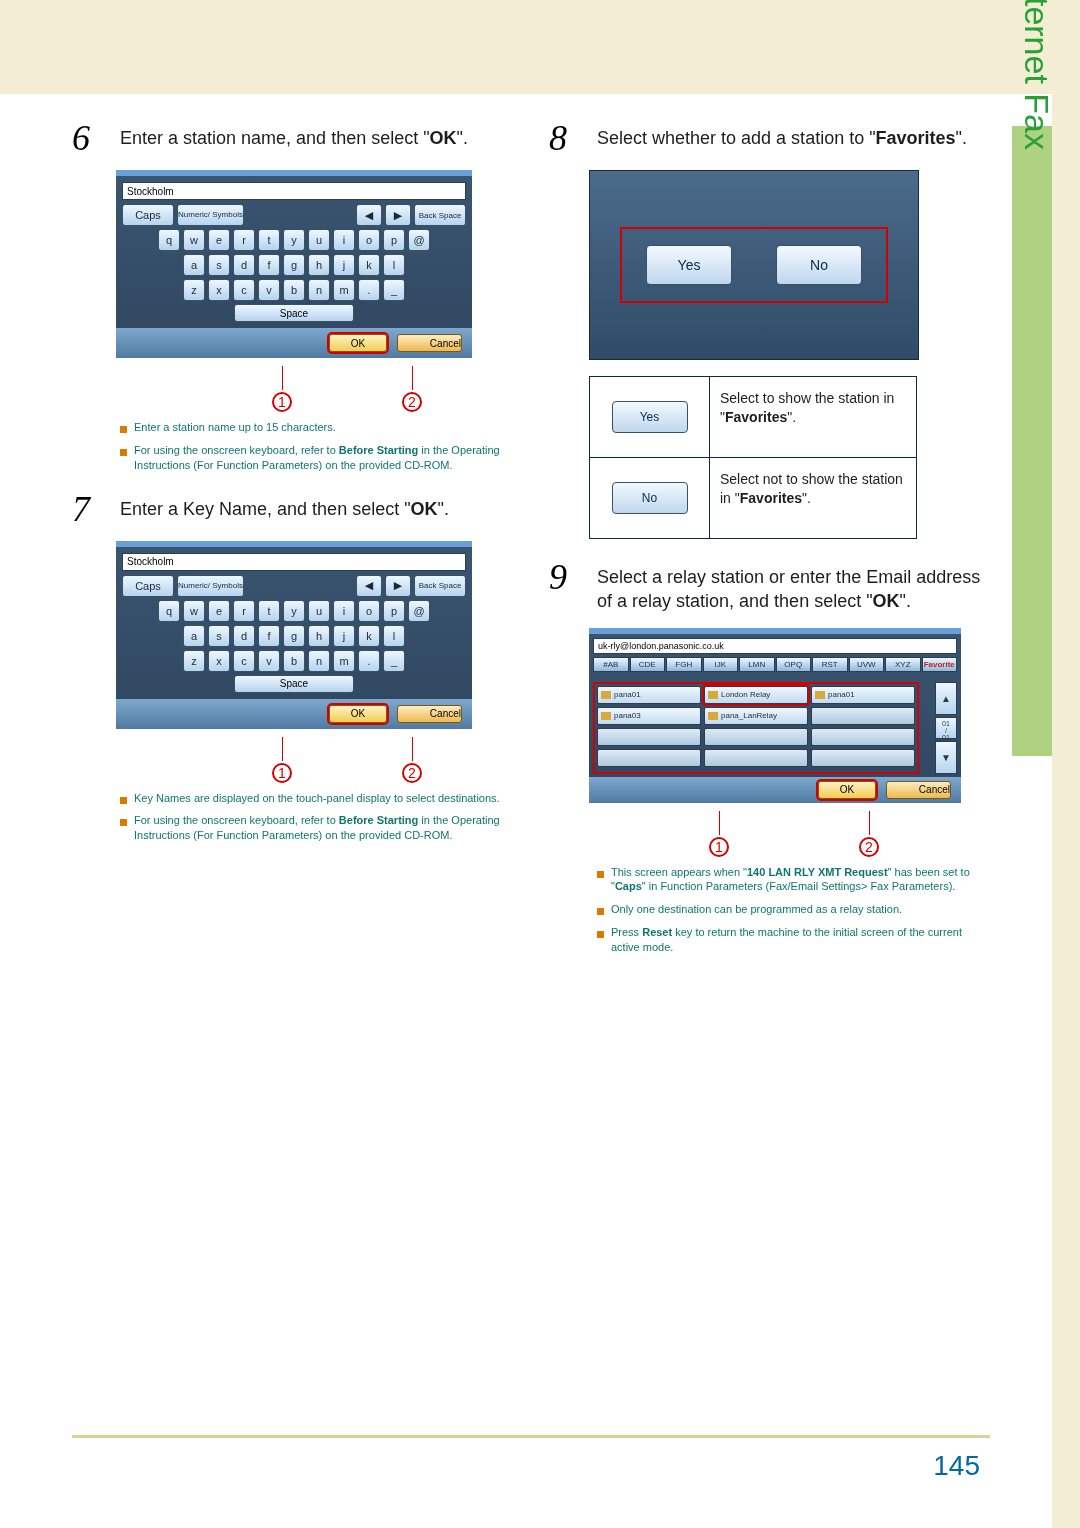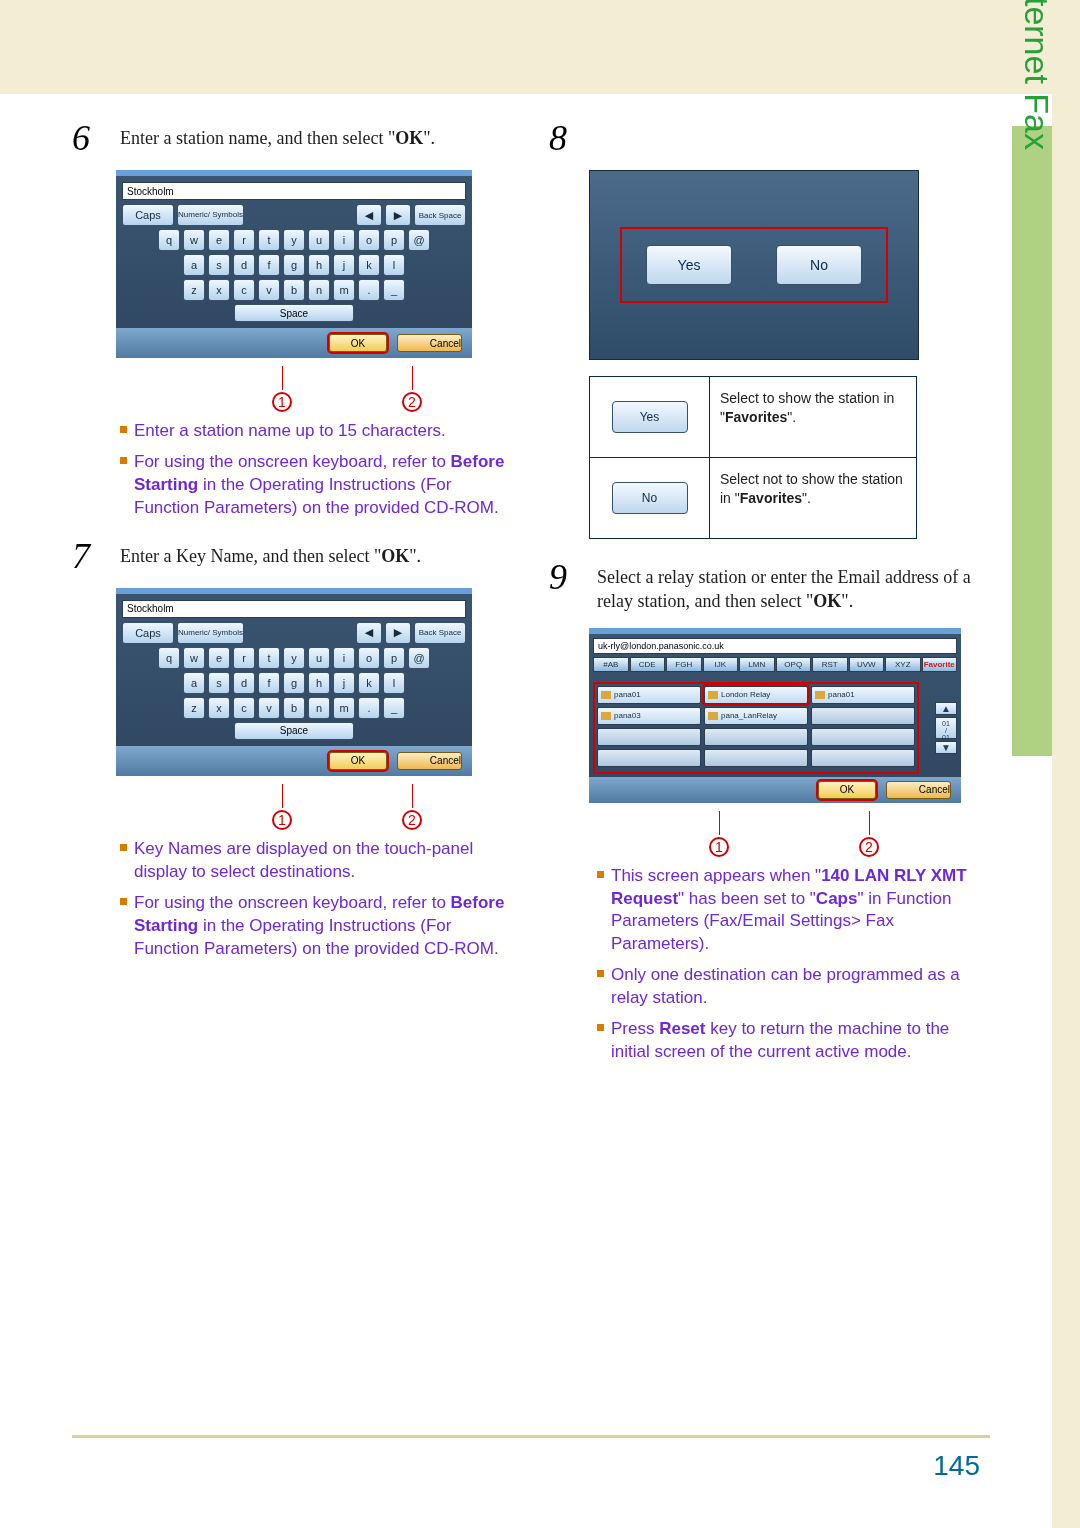--- a/index.html
+++ b/index.html
@@ -30,23 +30,23 @@
     position:absolute; top:120px; left:72px; right:90px;
     display:flex; gap:36px;
   }
   .col { flex:1; }
   .step { display:flex; gap:14px; margin-bottom:14px; }
   .step-num {
     font-family: Georgia, "Times New Roman", serif;
     font-size:36px; font-style:italic; line-height:1;
     width:34px; flex-shrink:0;
   }
-  .step-text { font-size:18px; color:#1d1d1d; line-height:1.35; padding-top:6px;font-family:Liberation Serif, serif; }
+  .step-text { font-size:18px; color:#1d1d1d; line-height:1.35; padding-top:6px; }
   ul.bullets { list-style:none; margin:8px 0 18px 48px; }
-  ul.bullets li { font-size:17px; color:#6d28d9; margin-bottom:8px; padding-left:14px; position:relative; line-height:1.35; }
+  ul.bullets li { font-size:11px; color:#0f766e; margin-bottom:8px; padding-left:14px; position:relative; line-height:1.35; }
   ul.bullets li::before {
     content:""; width:7px; height:7px; background:#d97b00;
     position:absolute; left:0; top:6px;
   }
   .bold { font-weight:bold; }
 
   
   .kbd-panel {
     margin:10px 0 8px 44px; width:356px;
     border-top:6px solid #6aa0da;
@@ -117,21 +117,21 @@
     width:372px; margin:10px 0 8px 40px;
     border-top:6px solid #6aa0da;
     background:linear-gradient(#3a5570,#2f4660);
     padding:4px;
   }
   .relay-input { background:#fff; border:1px solid #2b3d4f; font-size:9px; padding:2px 4px; margin-bottom:3px; }
   .relay-tabs { display:flex; gap:1px; margin-bottom:10px; }
   .rtab { background:linear-gradient(#eef7ff,#8db8dd); border:1px solid #2b3d4f; font-size:8px;
     flex:1; text-align:center; padding:2px 0; color:#1a2a3a; }
   .rtab.fav { color:#c62020; font-weight:bold; }
-  .relay-grid-wrap { display:flex; gap:16px;align-items:center; }
+  .relay-grid-wrap { display:flex; gap:16px; }
   .relay-grid { flex:1; border:2px solid #d40000; padding:2px; }
   .relay-row { display:flex; gap:3px; margin-bottom:3px; }
   .rcell { flex:1; height:18px; background:linear-gradient(#eef7ff,#c3dbf1);
     border:1px solid #2b3d4f; border-radius:2px; font-size:8px; display:flex;
     align-items:center; gap:3px; padding:0 3px; color:#1a2a3a; }
   .rcell.blank { background:linear-gradient(#dfeaf5,#aec8e0); }
   .rcell.highlight { outline:2px solid #d40000; }
   .ricon { width:10px; height:8px; background:#d9a93e; }
   .relay-scroll { width:22px; display:flex; flex-direction:column; gap:2px; }
   .relay-scroll .up, .relay-scroll .dn {
@@ -306,20 +306,23 @@
     <ul class="bullets" id="b7">
         <li>Key Names are displayed on the touch-panel display to select destinations.</li>
         <li>For using the onscreen keyboard, refer to <b>Before Starting</b> in the Operating Instructions (For Function Parameters) on the provided CD-ROM.</li>
       </ul>
   </div>
 
   <div class="col">
 
     <div class="step">
       <div class="step-num">8</div>
+      <div class="step-text">
+        <span>Select whether to add a station to "</span><span class="bold">Favorites</span><span>".</span>
+      </div>
     </div>
 
     <div class="yn-panel">
       <div class="yn-inner">
         <div class="yn-btn">Yes</div>
         <div class="yn-btn">No</div>
       </div>
     </div>
 
     <div class="legend">

